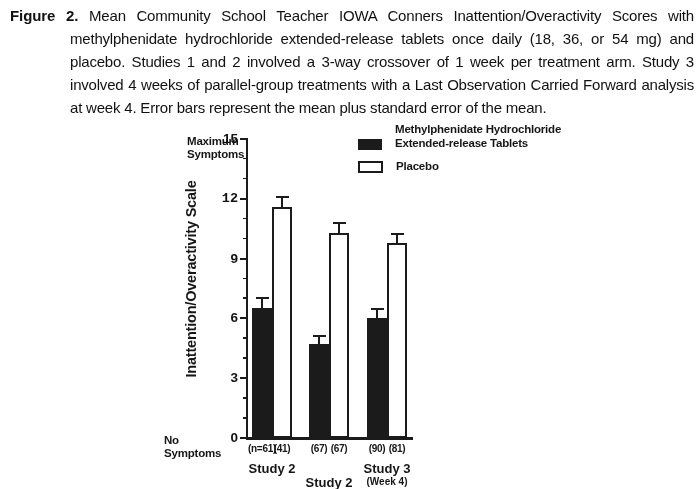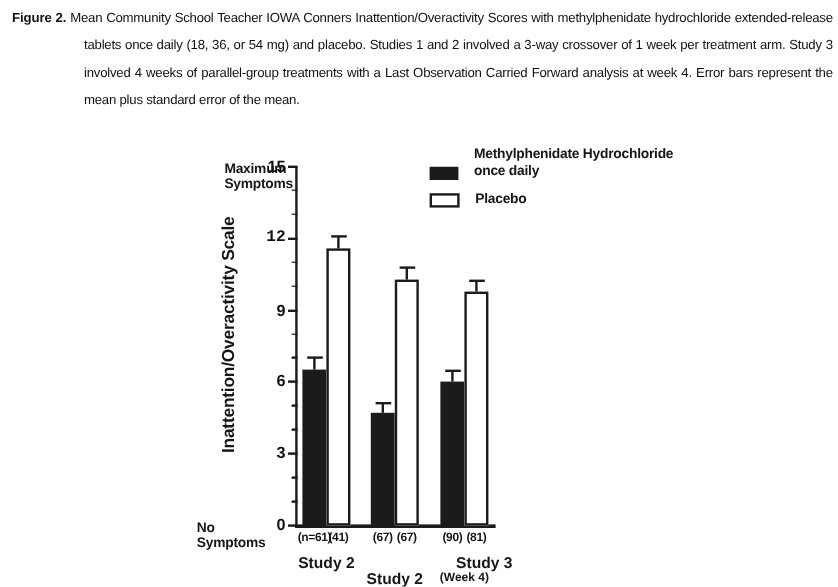--- a/index.html
+++ b/index.html
@@ -3,21 +3,21 @@
 <meta charset="utf-8">
 <style>
   * { box-sizing: border-box; }
   html, body { margin: 0; padding: 0; background: #ffffff; }
   #page {
     position: relative; width: 698px; height: 489px; background: #ffffff;
     font-family: "Liberation Sans", sans-serif; color: #161616; overflow: hidden;
   }
   .caption {
     position: absolute; left: 5px; top: 4px; width: 689px;
-    font-size: 11px; line-height: 23px; letter-spacing: -0.2px;
+    font-size: 15px; line-height: 23px; letter-spacing: -0.2px;
     text-align: justify; padding-left: 65px; text-indent: -60px; color: #111;
   }
   .figlabel { font-weight: bold; letter-spacing: -0.1px; }
   
   .y-axis-line { position: absolute; left: 245.5px; top: 139px; width: 2.5px; height: 301px; background: #1b1b1b; }
   .x-axis-line { position: absolute; left: 245.5px; top: 437px; width: 167px; height: 2.5px; background: #1b1b1b; }
   .tick { position: absolute; height: 1.5px; background: #1b1b1b; }
   .tick.major { height: 2px; }
   .ticklab { position: absolute; width: 38px; text-align: right; font-weight: bold; font-size: 13.5px; color: #111; }
   
@@ -103,30 +103,30 @@
         <div class="nlab" style="left: 314px; top: 443px;">(67)</div>
         <div class="catlab" style="left: 289px; top: 475px;">Study 2</div>
         <div class="bar solid-bar" style="left: 367px; top: 318.4px; width: 20px; height: 119.6px;"></div>
         <div class="err-stem" style="left: 376px; top: 309.43px; height: 8.97px;"></div>
         <div class="err-cap" style="left: 370.5px; top: 308.43px;"></div>
         <div class="nlab" style="left: 352px; top: 443px;">(90)</div>
         <div class="bar open-bar" style="left: 387px; top: 242.653px; width: 20px; height: 195.347px;"></div>
         <div class="err-stem" style="left: 396px; top: 233.683px; height: 8.97px;"></div>
         <div class="err-cap" style="left: 390.5px; top: 232.683px;"></div>
         <div class="nlab" style="left: 372px; top: 443px;">(81)</div>
-        <div class="catlab" style="left: 347px; top: 461px; text-align: right;">Study 3</div>
+        <div class="catlab" style="left: 347px; top: 461px;">Study 3</div>
         <div class="sublab" style="left: 347px; top: 476px;">(Week 4)</div>
       </div>
 
     <div class="legend">
       <div class="legend-row">
         <span class="swatch solid"></span>
         <div class="legend-label">
           <div>Methylphenidate Hydrochloride</div>
-          <div>once daily</div>
+          <div>Extended-release Tablets</div>
         </div>
       </div>
       <div class="legend-row">
         <span class="swatch open"></span>
         <div class="legend-label">Placebo</div>
       </div>
     </div>
   </div>
 
 </div>

